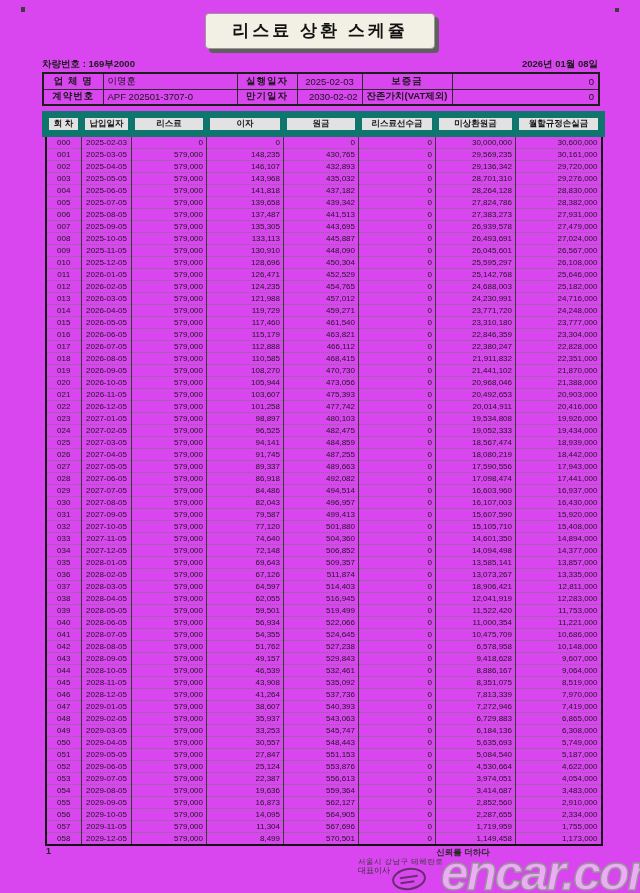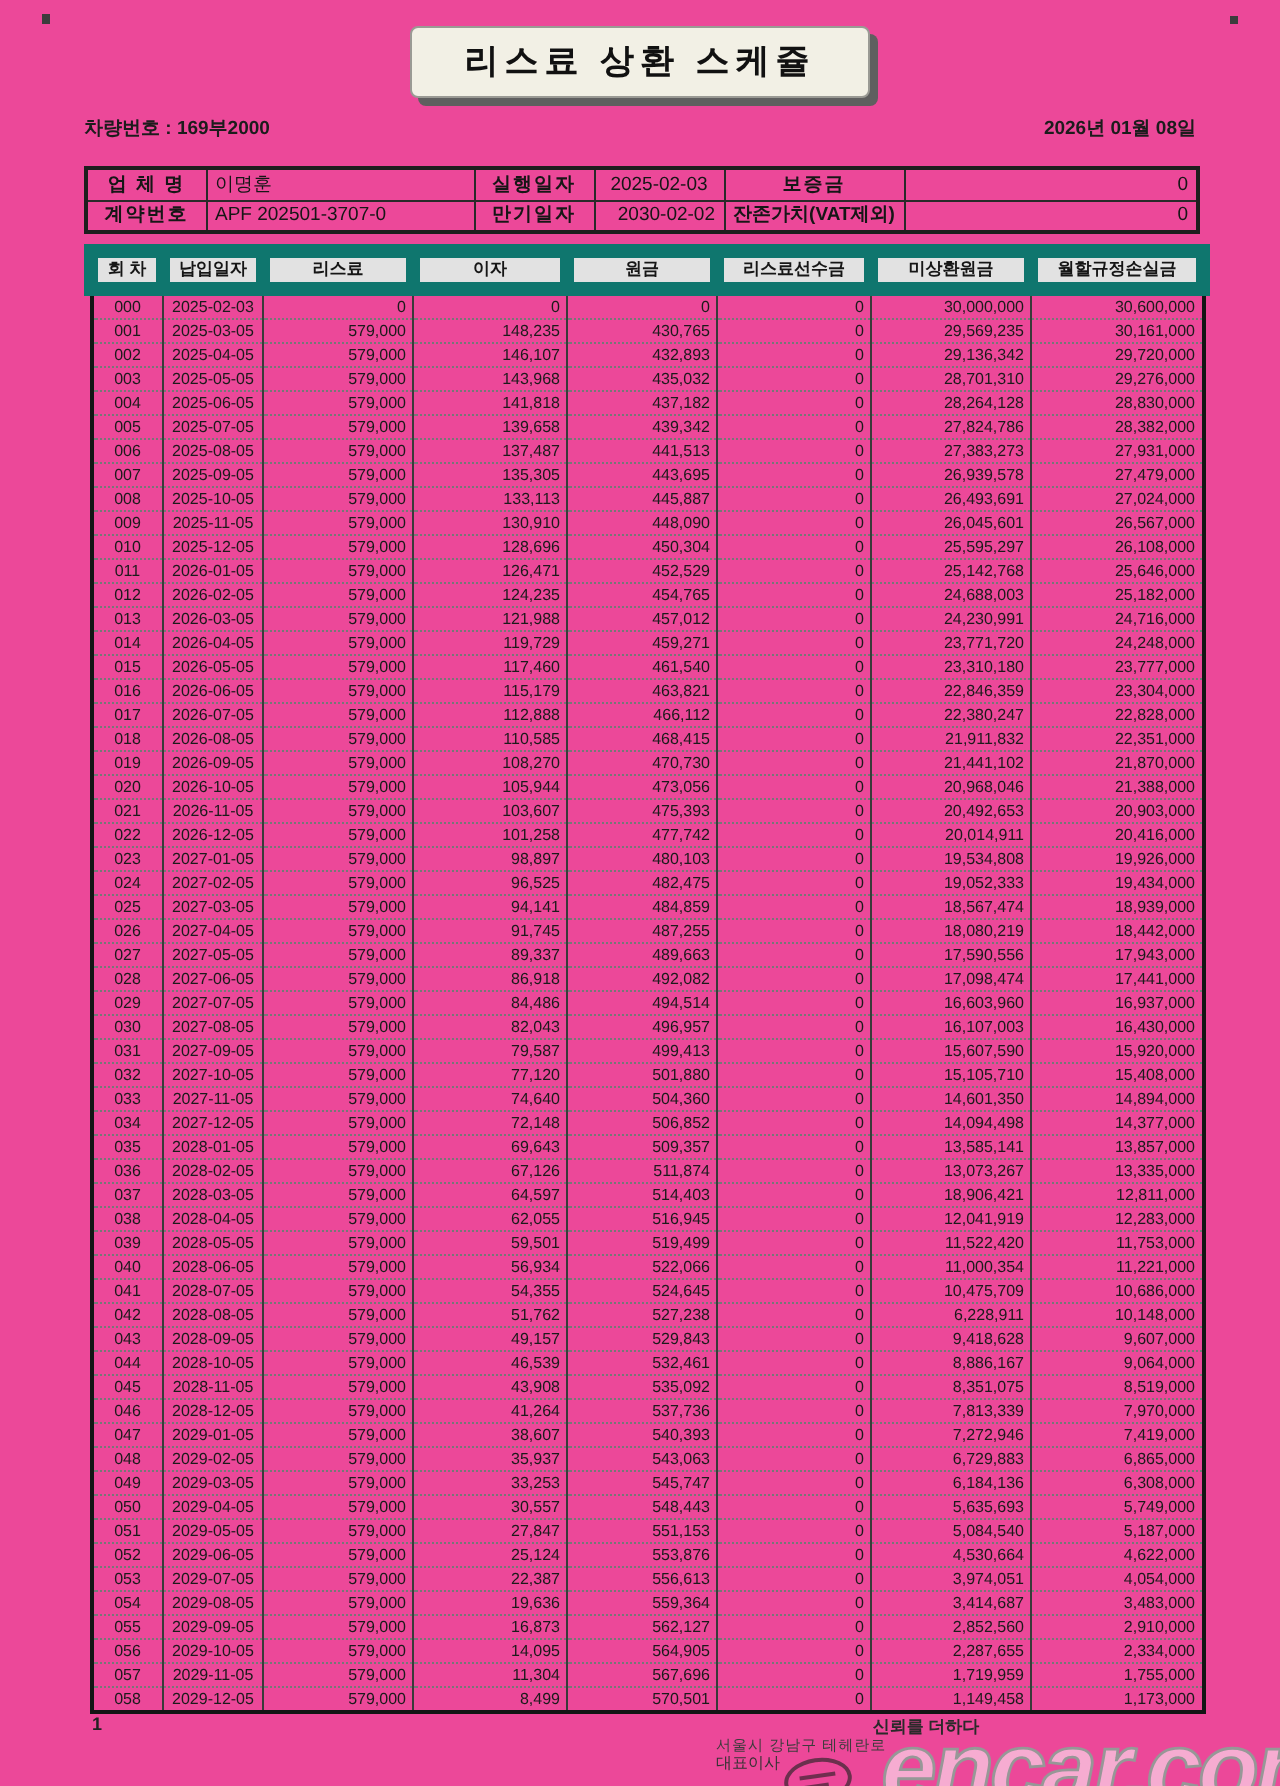--- a/index.html
+++ b/index.html
@@ -1,19 +1,19 @@
 <!DOCTYPE html>
 <html><head>
 <meta charset="utf-8">
 <style>
   * { margin:0; padding:0; box-sizing:border-box; }
   html,body { background:#e9e9e9; }
   .page {
     position:relative; width:640px; height:893px; margin:0 auto;
-    background:#ec4899; overflow:hidden;
+    background:#d946ef; overflow:hidden;
     font-family:"Liberation Sans","DejaVu Sans",sans-serif;
     color:#161616;
   }
   .corner-mark { position:absolute; background:#3c3c3c; }
   .corner-mark.tl { left:21px; top:7px; width:4px; height:5px; }
   .corner-mark.tr { left:615px; top:8px; width:4px; height:4px; }
 
   .title-wrap { display:flex; justify-content:center; padding-top:13px; }
   .title-box {
     background:#f2f0e5; border:1px solid #9a9a94; border-radius:4px;
@@ -24,21 +24,21 @@
 
   .content { padding:0 42px; }
 
   .meta-row {
     margin-top:9px; display:flex; justify-content:space-between; align-items:flex-end;
     font-size:9.5px; font-weight:bold; color:#1c1c1c;text-align:center;
   }
 
   table { border-collapse:collapse; width:100%; table-layout:fixed; }
 
-  .info-table { margin-top:12px; border:2px solid #1e1e1e; }
+  .info-table { margin-top:1px; border:2px solid #1e1e1e; }
   .info-table td {
     border:1px solid #2a2a2a; height:16px; font-size:9.5px;
     padding:0 4px; overflow:hidden; white-space:nowrap;
   }
   .info-table td.lbl { text-align:center; font-weight:bold; letter-spacing:1px; }
   .info-table td.val { text-align:left; }
   .info-table td.num { text-align:right; }
 
   .schedule-table { margin-top:5px; border:2px solid #141414; }
   .schedule-table th {
@@ -582,21 +582,21 @@
             <td class="r">10,475,709</td>
             <td class="r">10,686,000</td>
           </tr>
           <tr>
             <td class="c">042</td>
             <td class="c">2028-08-05</td>
             <td class="r">579,000</td>
             <td class="r">51,762</td>
             <td class="r">527,238</td>
             <td class="r">0</td>
-            <td class="r">6,228,911</td>
+            <td class="r">6,578,958</td>
             <td class="r">10,148,000</td>
           </tr>
           <tr>
             <td class="c">043</td>
             <td class="c">2028-09-05</td>
             <td class="r">579,000</td>
             <td class="r">49,157</td>
             <td class="r">529,843</td>
             <td class="r">0</td>
             <td class="r">9,418,628</td>

